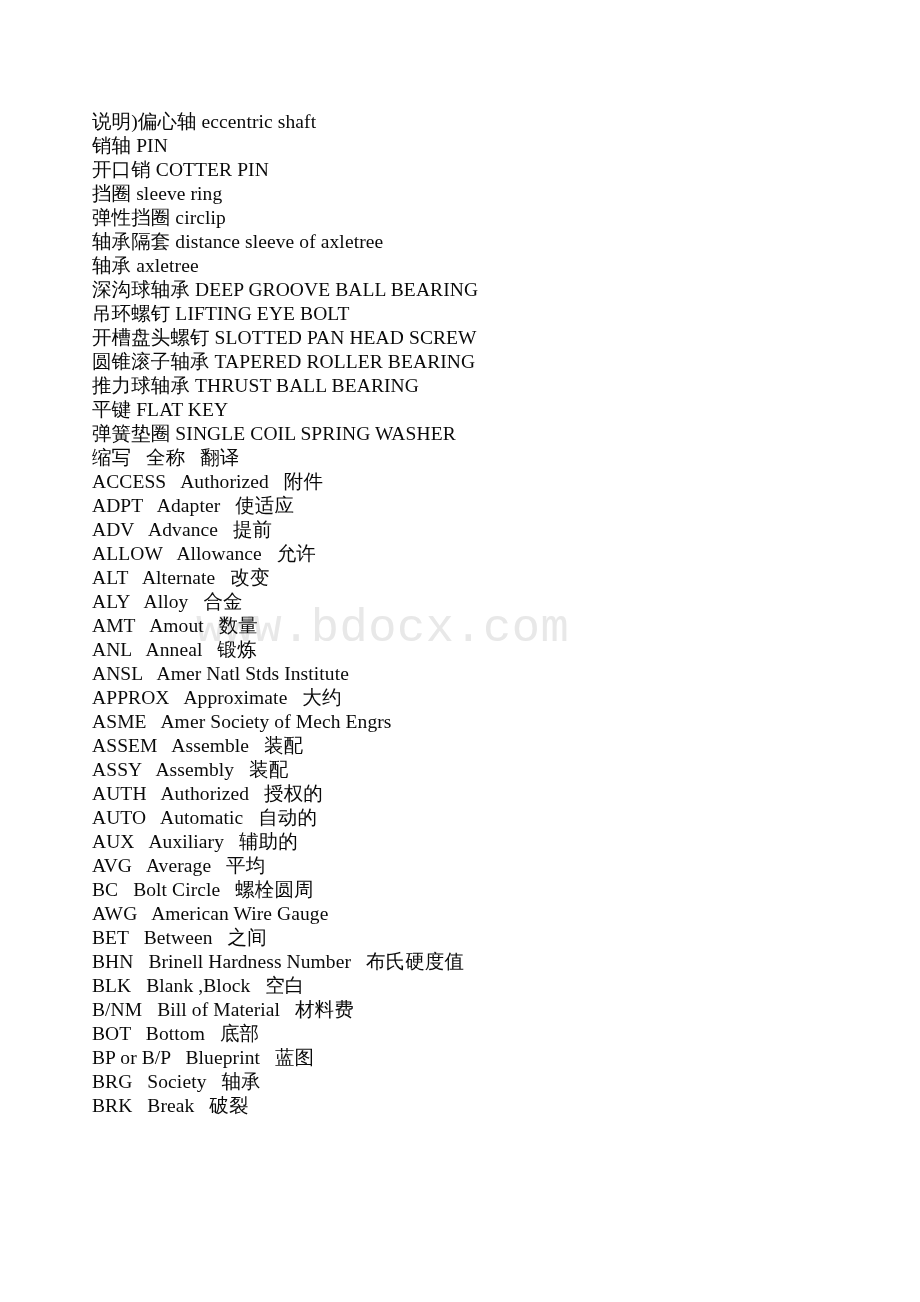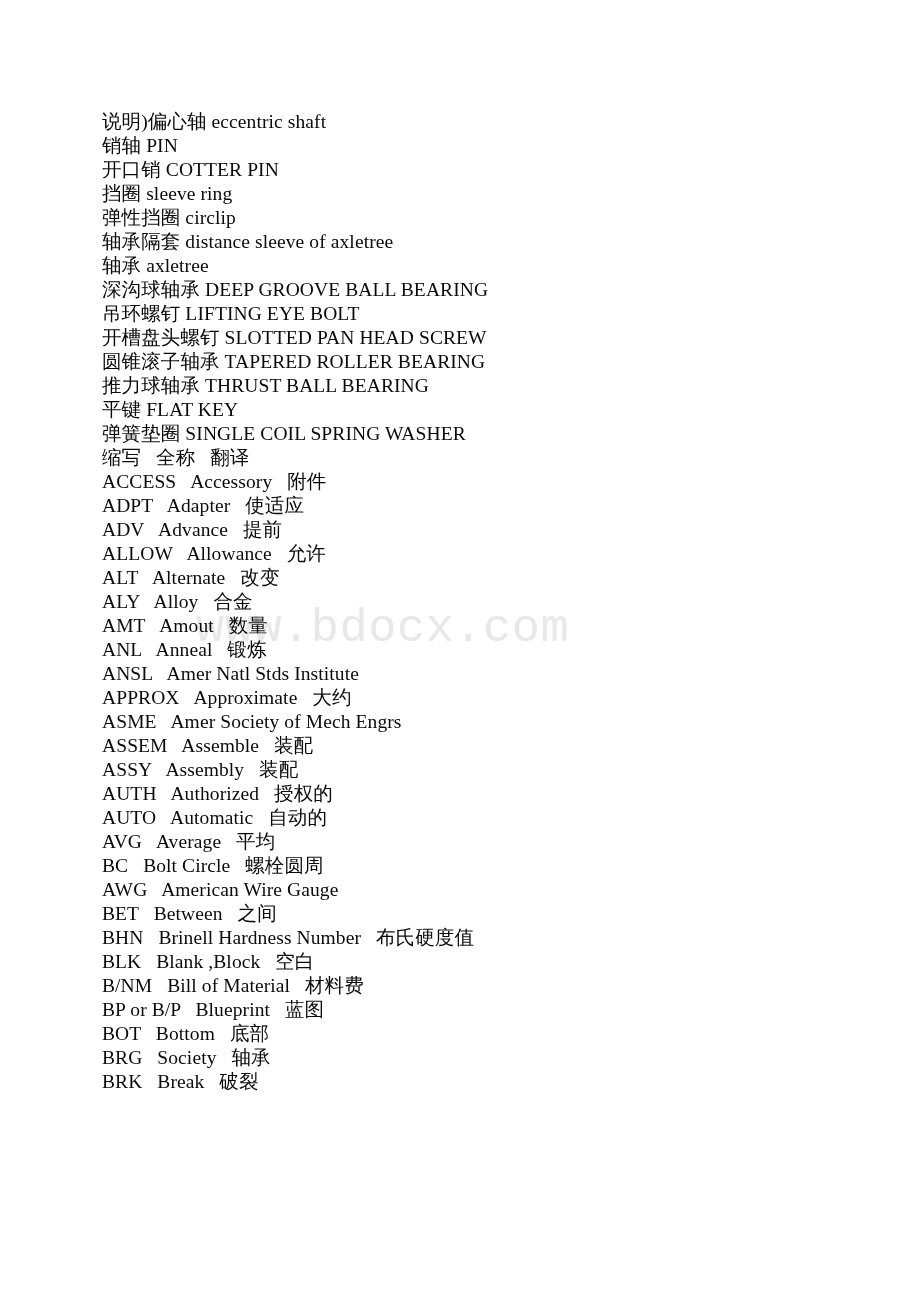--- a/index.html
+++ b/index.html
@@ -39,21 +39,21 @@
     letter-spacing: 0.5px;
     color: #e8e8e8;
     white-space: nowrap;
     user-select: none;
     pointer-events: none;
     z-index: 1;
   }
 
   .doc-body {
     position: absolute;
-    left: 102px;
+    left: 92px;
     top: 110px;
     width: 760px;
     z-index: 2;
   }
 
   .line {
     font-size: 19.5px;
     line-height: 24px;
     white-space: pre;
     color: #0a0a0a;
@@ -87,42 +87,43 @@
       <div class="line">开槽盘头螺钉 SLOTTED PAN HEAD SCREW</div>
       <div class="line">圆锥滚子轴承 TAPERED ROLLER BEARING</div>
       <div class="line">推力球轴承 THRUST BALL BEARING</div>
       <div class="line">平键 FLAT KEY</div>
       <div class="line">弹簧垫圈 SINGLE COIL SPRING WASHER</div>
     </div>
 
     <div class="line">缩写   全称   翻译</div>
 
     <div>
-      <div class="line">ACCESS   Accessory   附件</div>
+      <div class="line">ACCESS   Authorized   附件</div>
       <div class="line">ADPT   Adapter   使适应</div>
       <div class="line">ADV   Advance   提前</div>
       <div class="line">ALLOW   Allowance   允许</div>
       <div class="line">ALT   Alternate   改变</div>
       <div class="line">ALY   Alloy   合金</div>
       <div class="line">AMT   Amout   数量</div>
       <div class="line">ANL   Anneal   锻炼</div>
       <div class="line">ANSL   Amer Natl Stds Institute</div>
       <div class="line">APPROX   Approximate   大约</div>
       <div class="line">ASME   Amer Society of Mech Engrs</div>
       <div class="line">ASSEM   Assemble   装配</div>
       <div class="line">ASSY   Assembly   装配</div>
       <div class="line">AUTH   Authorized   授权的</div>
       <div class="line">AUTO   Automatic   自动的</div>
+      <div class="line">AUX   Auxiliary   辅助的</div>
       <div class="line">AVG   Average   平均</div>
       <div class="line">BC   Bolt Circle   螺栓圆周</div>
       <div class="line">AWG   American Wire Gauge</div>
       <div class="line">BET   Between   之间</div>
       <div class="line">BHN   Brinell Hardness Number   布氏硬度值</div>
       <div class="line">BLK   Blank ,Block   空白</div>
       <div class="line">B/NM   Bill of Material   材料费</div>
+      <div class="line">BOT   Bottom   底部</div>
       <div class="line">BP or B/P   Blueprint   蓝图</div>
-      <div class="line">BOT   Bottom   底部</div>
       <div class="line">BRG   Society   轴承</div>
       <div class="line">BRK   Break   破裂</div>
     </div>
 
   </div>
 </div>
 
 </body></html>

